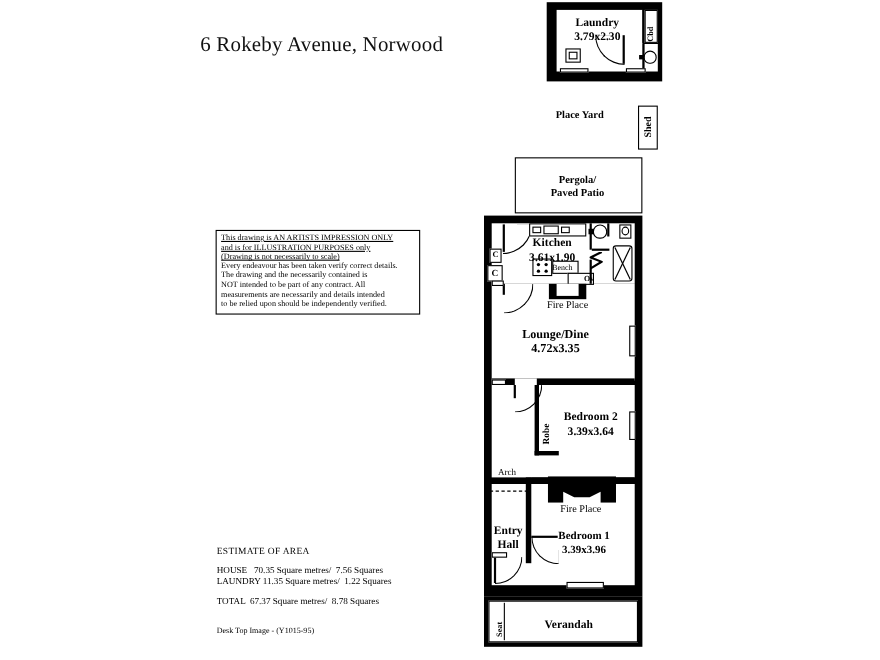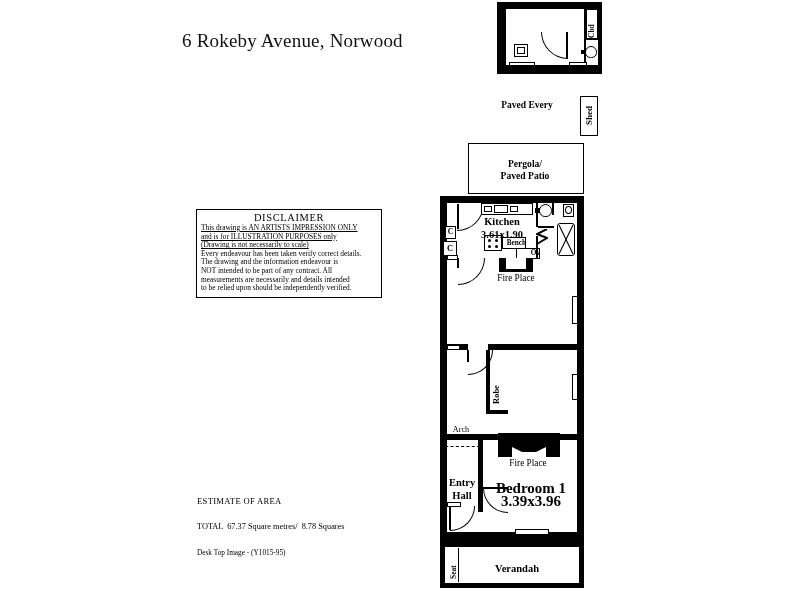--- a/index.html
+++ b/index.html
@@ -82,34 +82,35 @@
 
   
   #verandah-label { left: 462px; top: 563px; width: 110px; font-size: 10.5px; }
 </style>
 </head>
 <body>
 
 <div class="abs" id="plan-title">6 Rokeby Avenue, Norwood</div>
 
 <div class="abs" id="disclaimer-box">
-  <div id="disclaimer-title">DISCLAIMER</div>
   <div class="disc-line u">This drawing is AN ARTISTS IMPRESSION ONLY</div>
   <div class="disc-line u">and is for ILLUSTRATION PURPOSES only</div>
   <div class="disc-line u">(Drawing is not necessarily to scale)</div>
   <div class="disc-line">Every endeavour has been taken verify correct details.</div>
-  <div class="disc-line">The drawing and the information endeavour is</div>
+  <div class="disc-line">The drawing and the necessarily contained is</div>
   <div class="disc-line">NOT intended to be part of any contract.  All</div>
   <div class="disc-line">measurements are necessarily and details intended</div>
   <div class="disc-line">to be relied upon should be independently verified.</div>
 </div>
 
 <div class="abs" id="estimate-block">
   <div id="estimate-heading">ESTIMATE OF AREA</div>
   <div class="est-gap"></div>
+  <div class="est-line">HOUSE   70.35 Square metres/  7.56 Squares</div>
+  <div class="est-line">LAUNDRY 11.35 Square metres/  1.22 Squares</div>
   <div class="est-gap"></div>
   <div class="est-line">TOTAL  67.37 Square metres/  8.78 Squares</div>
   <div id="deskshop-line">Desk Top Image - (Y1015-95)</div>
 </div>
 
 <div class="abs" id="laundry-block">
   <div class="fill" id="laundry-outer"></div>
   <div class="abs" id="laundry-inner"></div>
 
   <div class="fill" style="left:87px; top:7px; width:2px; height:30px;"></div>
@@ -123,23 +124,27 @@
 
   <div class="abs" style="left:17px; top:42px; width:14px; height:13px; border:1.6px solid #000; background:#fff; box-sizing:border-box;"></div>
   <div class="abs" style="left:20px; top:45px; width:8px; height:7px; border:1px solid #000; box-sizing:border-box;"></div>
 
   <div class="arc" style="left:44px; top:30px; width:26px; height:26px; border-radius:0 0 0 100%; border-top:none; border-right:none;"></div>
   <div class="fill" style="left:69px; top:30px; width:1.6px; height:26px;"></div>
 
   <div class="abs" style="left:12px; top:60px; width:26px; height:4px; background:#fff; border:1px solid #000; box-sizing:border-box;"></div>
   <div class="abs" style="left:72px; top:60px; width:18px; height:4px; background:#fff; border:1px solid #000; box-sizing:border-box;"></div>
 
-</div>
-
-<div class="abs" id="paved-yard-label">Paved Every</div>
+  <div class="lbl" id="laundry-label">
+    <span class="nm">Laundry</span>
+    <span class="dim">3.79x2.30</span>
+  </div>
+</div>
+
+<div class="abs" id="paved-yard-label">Place Yard</div>
 <div class="thin" id="shed-box"></div>
 <div class="abs" id="shed-label">
   <span class="vlbl" style="position:relative; font-size:9px; font-weight:bold;">Shed</span>
 </div>
 
 <div class="abs" id="pergola-box"></div>
 <div class="lbl" id="pergola-label">
   <span class="nm">Pergola/</span>
   <span class="nm">Paved Patio</span>
 </div>
@@ -169,21 +174,21 @@
   <div class="abs" style="left:54px; top:9px; width:14px; height:8px; border:1.2px solid #000; box-sizing:border-box;"></div>
   <div class="abs" style="left:70px; top:10px; width:8px; height:6px; border:1px solid #000; box-sizing:border-box;"></div>
 
   <div class="abs" style="left:44px; top:39px; width:18px; height:16px; background:#fff; border:1.5px solid #000; box-sizing:border-box;"></div>
   <div class="fill" style="left:48px; top:43px; width:3px; height:3px; border-radius:50%;"></div>
   <div class="fill" style="left:55px; top:43px; width:3px; height:3px; border-radius:50%;"></div>
   <div class="fill" style="left:48px; top:49px; width:3px; height:3px; border-radius:50%;"></div>
   <div class="fill" style="left:55px; top:49px; width:3px; height:3px; border-radius:50%;"></div>
 
   <div class="abs" style="left:62px; top:41px; width:24px; height:12px; background:#fff; border:1.4px solid #000; box-sizing:border-box;"></div>
-  <div class="abs" style="left:62px; top:41px; width:24px; height:12px; font-size:7.2px; font-weight:bold; text-align:right; line-height:12px;">Bench</div>
+  <div class="abs" style="left:62px; top:41px; width:44px; height:12px; font-size:7.2px; font-weight:normal; text-align:left; line-height:12px;">Bench</div>
 
   <div class="abs" style="left:76px; top:52px; width:24px; height:11px; background:#fff; border:1.4px solid #000; box-sizing:border-box;"></div>
   <div class="abs" style="left:84px; top:52px; width:16px; height:11px; font-size:7.2px; font-weight:bold; text-align:right; line-height:11px;">Ov</div>
 
   <div class="lbl" style="left:24px; top:20px; width:76px; font-size:10.5px; line-height:12.5px;">
     <span class="nm">Kitchen</span>
     <span class="dim">3.61x1.90</span>
   </div>
 
   <div class="fill" style="left:96px; top:7px; width:2px; height:24px;"></div>
@@ -210,34 +215,42 @@
   <div class="fill" style="left:59px; top:62px; width:34px; height:14px;"></div>
   <div class="abs" style="left:66px; top:62px; width:20px; height:11px; background:#fff;"></div>
   <div class="abs" style="left:50px; top:77px; width:52px; height:12px; font-size:9.3px; text-align:center;">Fire Place</div>
 
   <div class="arc" style="left:18px; top:62px; width:26px; height:26px; border-radius:0 0 100% 0; border-top:none; border-left:none;"></div>
   <div class="fill" style="left:17px; top:62px; width:1.5px; height:10px;"></div>
   <div class="abs" style="left:7px; top:59px; width:11px; height:5px; background:#fff; border:1.2px solid #000; box-sizing:border-box;"></div>
 
   <div class="abs" style="left:132px; top:100px; width:6px; height:28px; background:#fff; border:1.2px solid #000; box-sizing:border-box;"></div>
 
+  <div class="lbl" style="left:22px; top:102px; width:86px; font-size:11px; line-height:13px;">
+    <span class="nm">Lounge/Dine</span>
+    <span class="dim">4.72x3.35</span>
+  </div>
 
   <div class="fill" style="left:7px; top:148px; width:130px; height:6px;"></div>
 
   <div class="abs" style="left:28px; top:148px; width:20px; height:6px; background:#fff;"></div>
   <div class="arc" style="left:28px; top:154px; width:24px; height:24px; border-radius:0 0 100% 0; border-top:none; border-left:none;"></div>
   <div class="fill" style="left:27px; top:154px; width:1.5px; height:12px;"></div>
   <div class="abs" style="left:7px; top:149px; width:13px; height:5px; background:#fff; border:1.2px solid #000; box-sizing:border-box;"></div>
 
   <div class="fill" style="left:46px; top:154px; width:4px; height:64px;"></div>
   <div class="fill" style="left:46px; top:214px; width:22px; height:4px;"></div>
   <div class="vlbl" style="left:51px; top:166px; height:42px; font-size:8.5px;">Robe</div>
 
   <div class="abs" style="left:132px; top:178px; width:6px; height:26px; background:#fff; border:1.2px solid #000; box-sizing:border-box;"></div>
 
+  <div class="lbl" style="left:58px; top:178px; width:78px; font-size:10.5px; line-height:12.5px;">
+    <span class="nm">Bedroom 2</span>
+    <span class="dim">3.39x3.64</span>
+  </div>
 
   <div class="fill" style="left:38px; top:238px; width:5px; height:78px;"></div>
 
   <div class="abs" style="left:0px; top:242px; width:40px; height:0; border-top:1.6px dashed #000;"></div>
   <div class="abs" style="left:0px; top:250px; width:40px; height:0; border-top:1.6px dashed #000;"></div>
   <div class="abs" style="left:6px; top:229px; width:30px; font-size:8.2px; text-align:center;">Arch</div>
 
   <div class="fill" style="left:43px; top:238px; width:94px; height:6px;"></div>
 
   <svg style="position:absolute; left:58px; top:237px;" width="62" height="24">
@@ -247,21 +260,21 @@
 
   <div class="arc" style="left:43px; top:292px; width:24px; height:24px; border-radius:0 0 0 100%; border-top:none; border-right:none;"></div>
   <div class="fill" style="left:43px; top:291px; width:24px; height:1.5px;"></div>
 
   <div class="arc" style="left:10px; top:310px; width:24px; height:24px; border-radius:0 0 100% 0; border-top:none; border-left:none;"></div>
   <div class="fill" style="left:9px; top:310px; width:1.5px; height:24px;"></div>
   <div class="abs" style="left:7px; top:306px; width:14px; height:5px; background:#fff; border:1.2px solid #000; box-sizing:border-box;"></div>
 
   <div class="abs" style="left:75px; top:333px; width:34px; height:6px; background:#fff; border:1.2px solid #000; box-sizing:border-box;"></div>
 
-  <div class="lbl" style="left:52px; top:286px; width:78px; font-size:15px; line-height:12.5px;">
+  <div class="lbl" style="left:52px; top:286px; width:78px; font-size:10px; line-height:12.5px;">
     <span class="nm">Bedroom 1</span>
     <span class="dim">3.39x3.96</span>
   </div>
 
   <div class="lbl" style="left:5px; top:280px; width:34px; font-size:10.5px; line-height:13px;">
     <span class="nm">Entry</span>
     <span class="nm">Hall</span>
   </div>
 </div>
 

